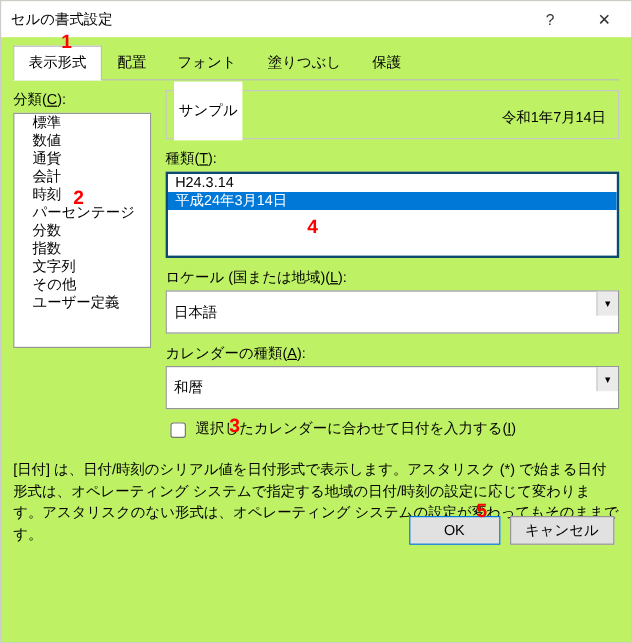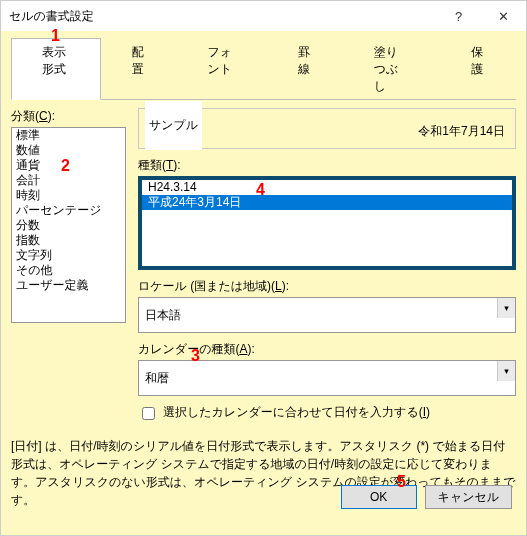--- a/index.html
+++ b/index.html
@@ -1,37 +1,37 @@
 <!DOCTYPE html>
 <html><head>
 <meta charset="utf-8">
 <style>
   * { box-sizing: border-box; font-family: "Yu Gothic UI", "Meiryo", sans-serif; }
   body { margin:0; background:#fff; width:527px; height:536px; }
-  .dialog { width:527px; height:536px; background:#fef9c3; border:1px solid #ccc; position:relative; }
+  .dialog { width:527px; height:536px; background:#bef264; border:1px solid #ccc; position:relative; }
   .titlebar { height:30px; display:flex; align-items:center; justify-content:space-between; padding:0 0 0 8px; background:#fff; }
   .titlebar .title { font-size:12px; }
   .titlebar .controls { display:flex; }
   .titlebar .ctl { width:45px; height:30px; display:flex; align-items:center; justify-content:center; font-size:13px; color:#333; }
   .body { padding:6px 10px 10px 10px; position:relative; }
   .annot { position:absolute; color:#ff0000; font-weight:bold; font-size:16px; pointer-events:none; z-index:50; }
   .tabs { display:flex; border-bottom:1px solid #bdbdbd; margin-bottom:8px; position:relative; }
-  .tab { padding:5px 30px; font-size:12px; border:1px solid transparent; border-bottom:none; position:relative; top:1px; cursor:default; }
+  .tab { padding:5px 12px; font-size:12px; border:1px solid transparent; border-bottom:none; position:relative; top:1px; cursor:default; }
   .tab.active { border-color:#bdbdbd; background:#fff; border-bottom:1px solid #fff; }
   .columns { display:flex; gap:12px; }
   .leftcol { width:115px; }
   .rightcol { flex:1; }
   .lbl { font-size:12px; margin-bottom:2px; display:block; }
   .u { text-decoration:underline; }
   .listbox { border:1px solid #969696; background:#fff; height:196px; overflow:hidden; font-size:12px; }
-  .listbox .item { padding:0 4px; line-height:15px; white-space:nowrap; }
+  .listbox .item { padding:0 4px; line-height:15px; white-space:nowrap;margin-left:11px; }
   .listbox .item.sel { background:#0078d7; color:#fff; }
   .sample { border:1px solid #c8c8c8; padding:8px 10px; font-size:12px; position:relative; margin-bottom:8px; }
   .sample .legend { position:absolute; top:-8px; left:6px; background:#fff; padding:16px 4px; font-size:12px; }
-  .typebox { border:4px solid #0c4a6e; background:#fff; height:94px; overflow:hidden; font-size:12px; margin-bottom:8px; }
+  .typebox { border:2px solid #0c4a6e; background:#fff; height:72px; overflow:hidden; font-size:12px; margin-bottom:8px; }
   .typebox .item { padding:0 6px; line-height:15px; }
   .typebox .item.sel { background:#0078d7; color:#fff; }
   .combo { position:relative; margin-bottom:8px; }
   .combo input { width:100%; height:36px; border:1px solid #969696; padding:0 22px 0 6px; font-size:12px; background:#fff; }
   .combo .arrow { position:absolute; right:1px; top:1px; width:18px; height:20px; display:flex; align-items:center; justify-content:center; background:#eaeaea; border-left:1px solid #c8c8c8; font-size:9px; }
   .checkbox { font-size:12px; display:flex; align-items:flex-start; gap:5px; }
   .desc { font-size:12px; line-height:1.5; margin-top:14px; }
   .buttons { position:absolute; bottom:10px; right:14px; display:flex; gap:8px;padding-left:24px; }
   .btn { min-width:76px; height:24px; border:1px solid #969696; background:#e1e1e1; font-size:12px; padding:0 12px; }
   .btn.default { border:1px solid #0078d7; }
@@ -54,21 +54,20 @@
     <span class="annot" style="top:-4px; left:50px;">1</span>
     <span class="annot" style="top:126px; left:60px;">2</span>
     <span class="annot" style="top:316px; left:190px;">3</span>
     <span class="annot" style="top:150px; left:255px;">4</span>
     <span class="annot" style="bottom:28px; right:120px;">5</span>
 
     <div class="tabs">
       <div class="tab active">表示形式</div>
       <div class="tab">配置</div>
       <div class="tab">フォント</div>
-      <div class="tab">罫線</div>
       <div class="tab">塗りつぶし</div>
       <div class="tab">保護</div>
     </div>
 
     <div class="columns">
       <div class="leftcol">
         <span class="lbl"><span>分類(</span><span class="u">C</span><span>):</span></span>
         <div class="listbox">
           <div class="item">標準</div>
           <div class="item">数値</div>

